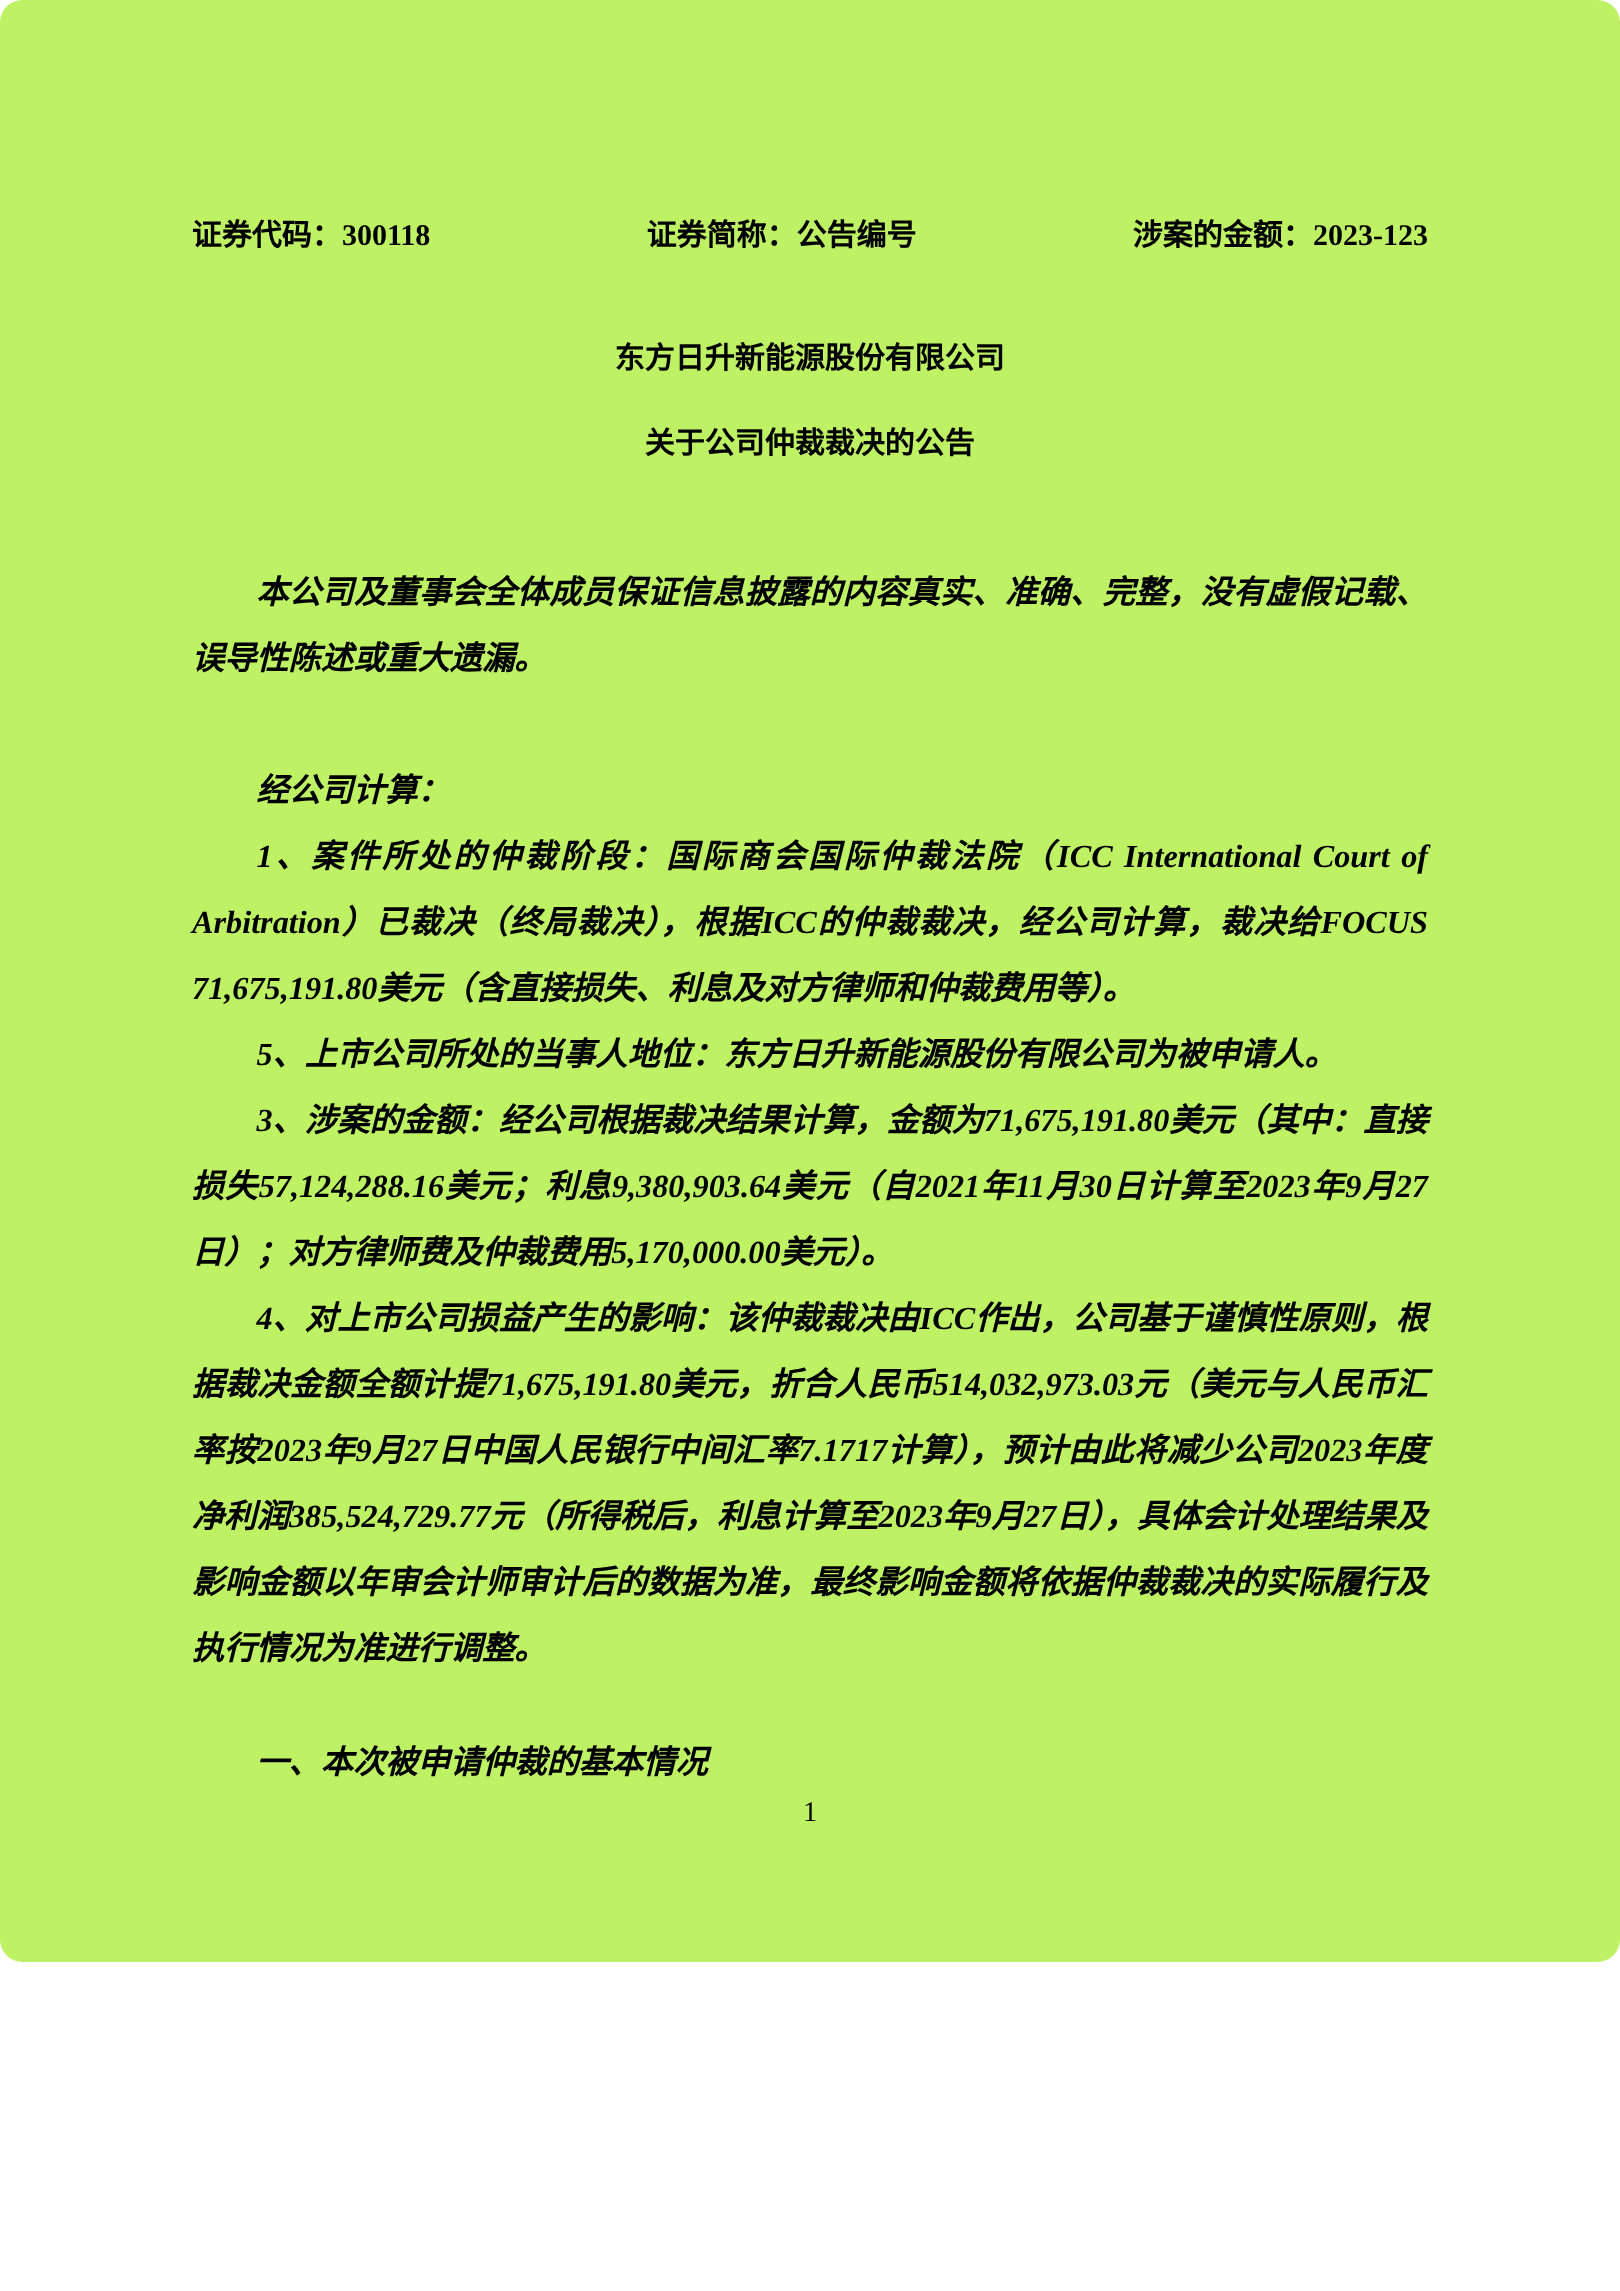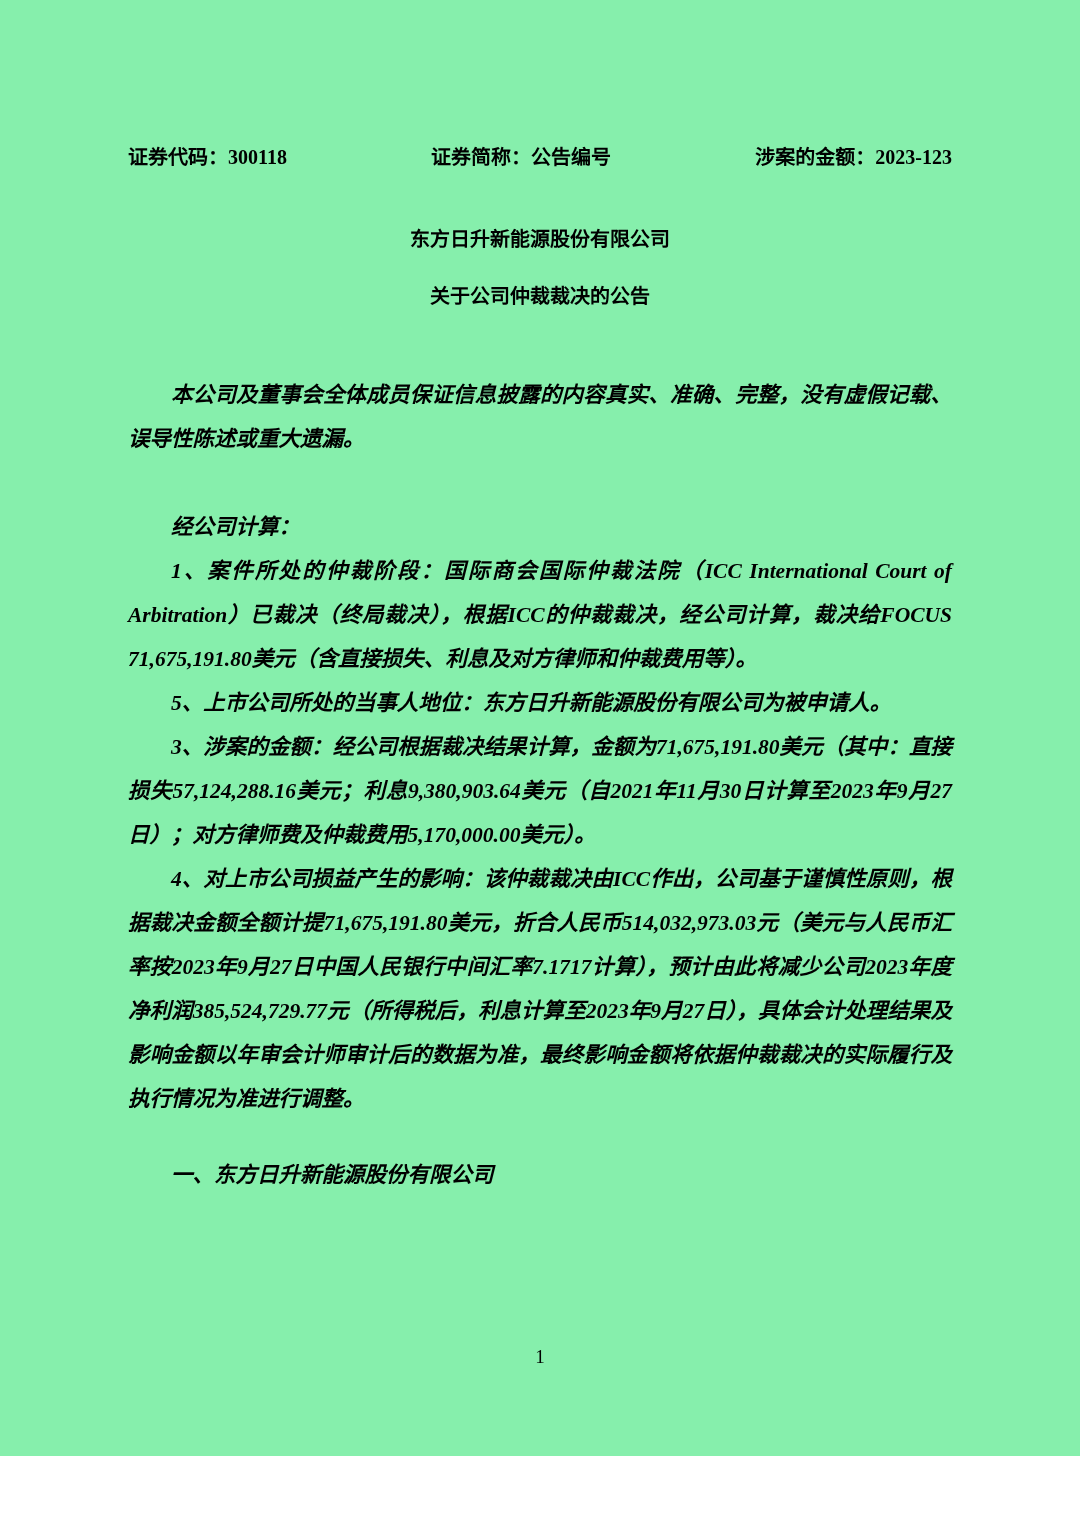--- a/index.html
+++ b/index.html
@@ -9,25 +9,26 @@
   }
   body {
     width: 1080px;
     height: 1527px;
     font-family: "Liberation Serif", "DejaVu Serif", serif;
     color: #000000;
   }
   .page {
     position: relative;
     width: 1080px;
-    height: 1456px;
+    height: 1308px;
     box-sizing: border-box;
     padding: 145px 128px 0 128px;
     overflow: hidden;
-    background: #86efac;
+    background: #bef264;
+    border-radius: 15px;
   }
   .doc-header {
     display: flex;
     justify-content: space-between;
     align-items: baseline;
     font-size: 20px;
     font-weight: bold;
     line-height: 24px;
     white-space: nowrap;
   }
@@ -84,18 +85,18 @@
 
   <p class="para bold declaration">本公司及董事会全体成员保证信息披露的内容真实、准确、完整，没有虚假记载、误导性陈述或重大遗漏。</p>
 
   <p class="para bold notice-heading">经公司计算：</p>
 
   <p class="para bold">1、案件所处的仲裁阶段：国际商会国际仲裁法院（ICC International Court of Arbitration）已裁决（终局裁决），根据ICC的仲裁裁决，经公司计算，裁决给FOCUS 71,675,191.80美元（含直接损失、利息及对方律师和仲裁费用等）。</p>
   <p class="para bold">5、上市公司所处的当事人地位：东方日升新能源股份有限公司为被申请人。</p>
   <p class="para bold">3、涉案的金额：经公司根据裁决结果计算，金额为71,675,191.80美元（其中：直接损失57,124,288.16美元；利息9,380,903.64美元（自2021年11月30日计算至2023年9月27日）；对方律师费及仲裁费用5,170,000.00美元）。</p>
   <p class="para bold">4、对上市公司损益产生的影响：该仲裁裁决由ICC作出，公司基于谨慎性原则，根据裁决金额全额计提71,675,191.80美元，折合人民币514,032,973.03元（美元与人民币汇率按2023年9月27日中国人民银行中间汇率7.1717计算），预计由此将减少公司2023年度净利润385,524,729.77元（所得税后，利息计算至2023年9月27日），具体会计处理结果及影响金额以年审会计师审计后的数据为准，最终影响金额将依据仲裁裁决的实际履行及执行情况为准进行调整。</p>
 
-  <p class="para bold section-heading">一、东方日升新能源股份有限公司</p>
+  <p class="para bold section-heading">一、本次被申请仲裁的基本情况</p>
 
 
   <div class="page-number">1</div>
 
 </div>
 
 </body></html>

